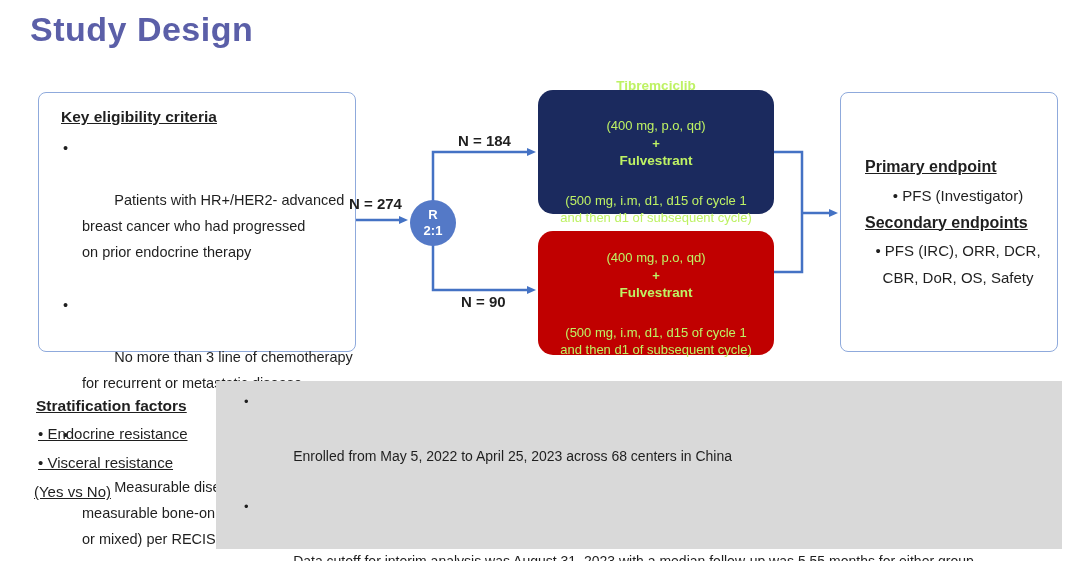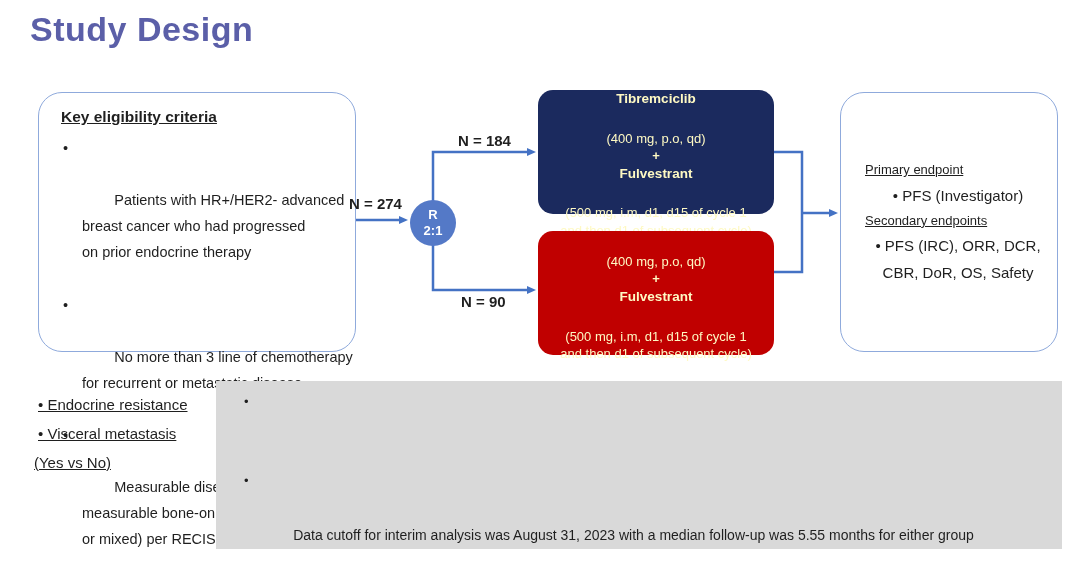--- a/index.html
+++ b/index.html
@@ -31,21 +31,21 @@
     stroke: var(--connector-blue, #4472C4);
     stroke-width: 2.5;
   }
   .connectors marker path { fill: var(--connector-blue, #4472C4); }
 
   
   .box {
     position: absolute;
     background: #ffffff;
     border: 1.6px solid var(--outline-blue, #8FAADC);
-    border-radius: 24px;
+    border-radius: 8px;
     box-sizing: border-box;
   }
   .eligibility {
     left: 38px; top: 92px;
     width: 318px; height: 260px;
     padding: 15px 12px 0 22px;
   }
   .box-heading {
     font-size: 15.5px;
     font-weight: bold;
@@ -81,40 +81,40 @@
     display: flex; flex-direction: column;
     align-items: center; justify-content: center;
   }
 
   
   .arm {
     position: absolute;
     left: 538px;
     width: 236px; height: 124px;
     border-radius: 15px;
-    color: #fef9c3;
+    color: #bef264;
     text-align: center;
     box-sizing: border-box;
-    display: flex; flex-direction: column; 
+    display: flex; flex-direction: column; justify-content: center;
   }
   .arm-blue { top: 90px;  background: var(--treatment-navy, #1B2A5E); }
   .arm-red  { top: 231px; background: var(--placebo-red, #C00000); }
   .arm .drug { font-size: 13.5px; font-weight: bold; line-height: 1.33; }
   .arm .dose { font-size: 13px; line-height: 1.33; white-space: pre; margin-top: 22px; }
   .arm .plus { font-size: 13px; font-weight: bold; line-height: 1.33; }
 
   
   .endpoints {
     left: 840px; top: 92px;
     width: 218px; height: 260px;
     padding-left: 24px; padding-right: 6px;
     display: flex; flex-direction: column; justify-content: center;
   }
   .ep-heading {
-    font-size: 13px; font-weight: normal;
+    font-size: 16px; font-weight: bold;
     text-decoration: underline;
     line-height: 1.8;
   }
   .ep-item { font-size: 15px; line-height: 1.8; white-space: pre; text-align: center; }
 
   
   .strat { position: absolute; left: 32px; top: 391px; width: 182px; }
   .strat-heading {
     font-size: 15.5px; font-weight: bold;
     text-decoration: underline;
@@ -208,29 +208,31 @@
 
   <div class="box endpoints">
     <div class="ep-heading">Primary endpoint</div>
     <div class="ep-item">• PFS (Investigator)</div>
     <div class="ep-heading">Secondary endpoints</div>
     <div class="ep-item">• PFS (IRC), ORR, DCR,
 CBR, DoR, OS, Safety</div>
   </div>
 
   <div class="strat">
+    <div class="strat-heading">Stratification factors</div>
     <div class="strat-line bullet">• Endocrine resistance</div>
-    <div class="strat-line bullet">• Visceral metastasis</div>
+    <div class="strat-line bullet">• Visceral resistance</div>
     <div class="strat-line paren">(Yes vs No)</div>
   </div>
 
   <div class="notes">
     <ul class="blist">
       <li>
         <span class="blt">•</span>
+        <span>Enrolled from May 5, 2022 to April 25, 2023 across 68 centers in China</span>
       </li>
       <li>
         <span class="blt">•</span>
         <span>Data cutoff for interim analysis was August 31, 2023 with a median follow-up was 5.55 months for either group</span>
       </li>
 
     </ul>
   </div>
 
 </div>

